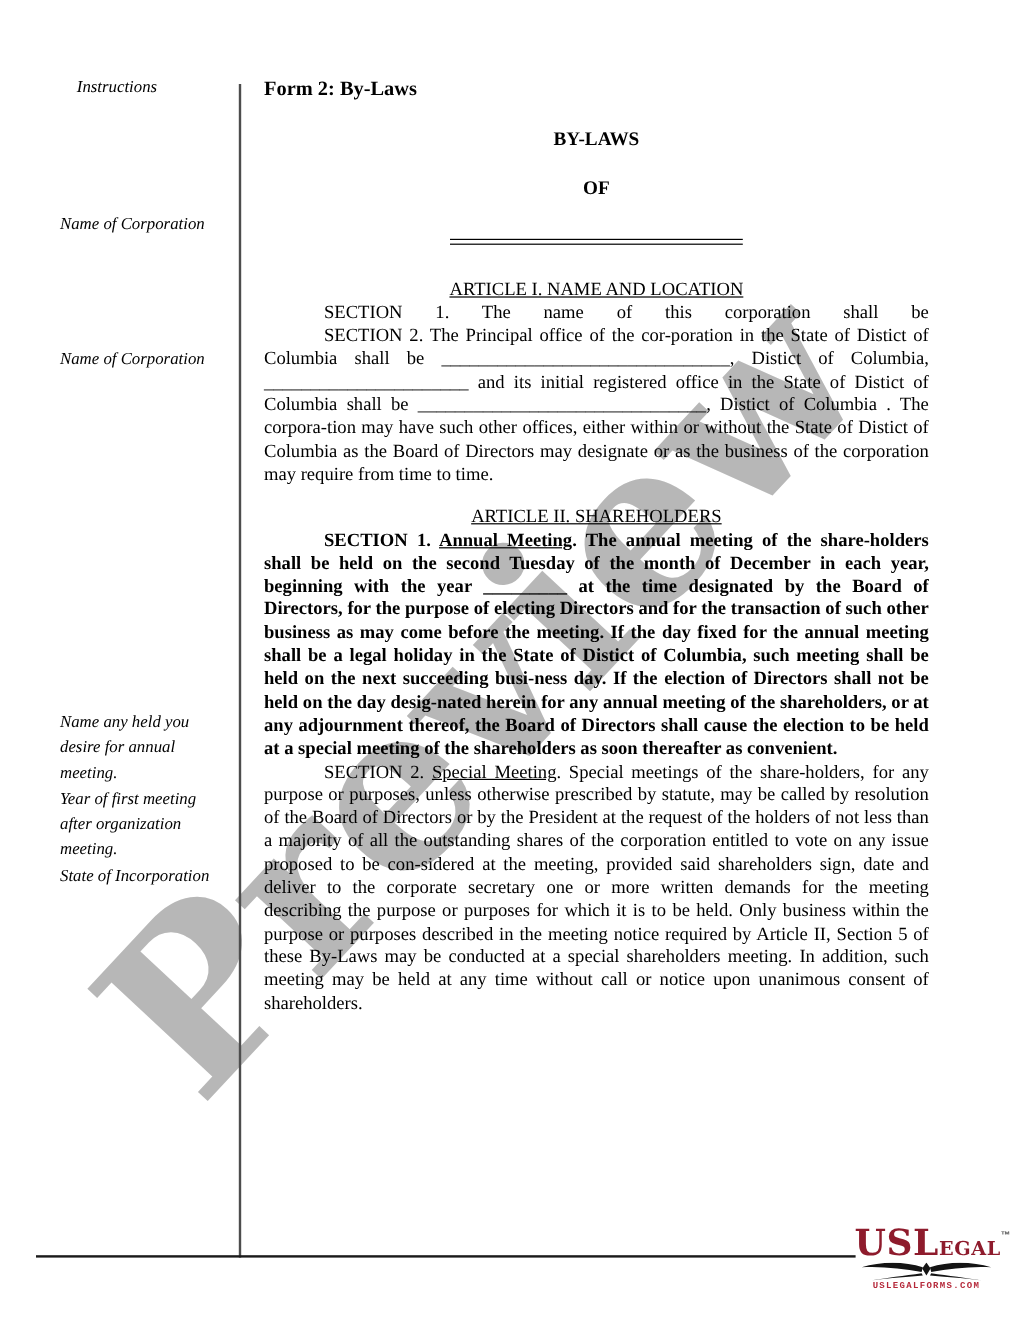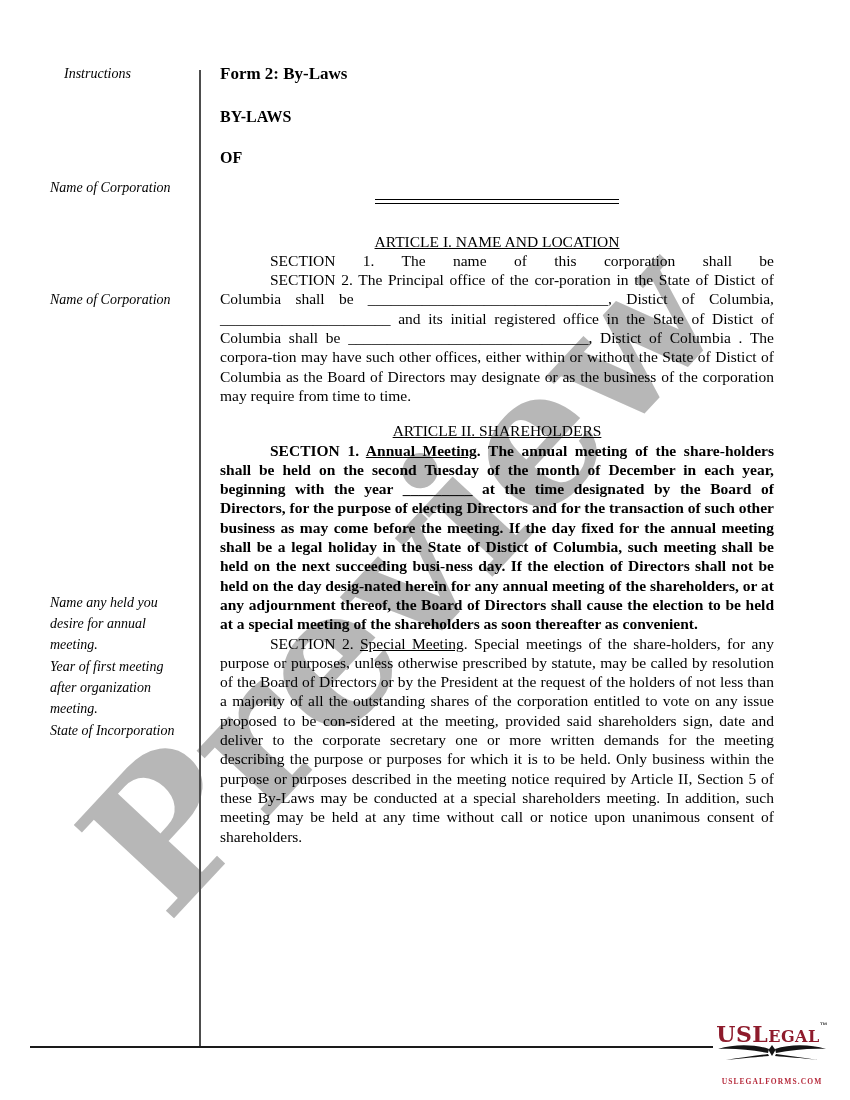--- a/index.html
+++ b/index.html
@@ -15,43 +15,43 @@
     user-select:none; pointer-events:none;
   }
   
   .divider { position:absolute; left:199px; top:70px; width:2px; height:978px; background:#4d4d4d; z-index:1; }
   
   .sidebar-header { position:absolute; left:64px; top:66px; font-style:italic; font-size:14px; z-index:2; }
   .sidebar-note   { position:absolute; left:50px; font-style:italic; font-size:14px; line-height:21px; z-index:2; }
   
   .main { position:absolute; left:220px; top:64px; width:554px; z-index:2; font-size:15.5px; line-height:19.3px; }
   .form-title { font-weight:bold; font-size:17px; line-height:20px; }
-  .center { text-align:left; }
+  .center { text-align:center; }
   .doc-title { margin-top:23px; font-weight:bold; font-size:16px; }
   .doc-of    { margin-top:22px; font-weight:bold; font-size:16px; }
   .name-blank { width:244px; height:3px; margin:31px auto 0 auto; border-top:1.4px solid #000; border-bottom:1.4px solid #000; }
   .article-heading { margin-top:28px; text-align:center; text-decoration:underline; }
   .article-heading.art2 { margin-top:16px; }
   .main p { margin:0; text-align:justify; text-indent:50px; }
   .sec1 { margin-top:21px; }
   .sec1 .jline { display:block; text-align:justify; text-align-last:justify; text-indent:50px; }
   .sec1 .bline { display:block; text-indent:0; text-align:left; }
   .sec2 { margin-top:16px; }
   .annual { margin-top:19px;font-weight:bold; }
   .special { margin-top:17px; }
   .ul { text-decoration:underline; }
   
   .footer-rule { position:absolute; left:30px; top:1046px; width:683px; height:2px; background:#1a1a1a; z-index:2; }
   .logo { position:absolute; left:712px; top:1022px; width:120px; text-align:center; z-index:3; }
   .logo-name { font-family:"DejaVu Serif", serif; font-weight:bold; color:#8e1b2c; line-height:1; white-space:nowrap; }
-  .logo-name .big { font-size:22px; letter-spacing:0.5px; }
+  .logo-name .big { font-size:30px; letter-spacing:0.5px; }
   .logo-name .small { font-size:16px; letter-spacing:0.5px;text-align:center; }
   .logo-name .tm { font-size:8px; color:#444; vertical-align:14px; font-family:"Liberation Sans", sans-serif; }
   .logo-wings { display:block; margin:0 auto; }
-  .logo-site { font-family:Liberation Serif, serif; font-weight:bold; font-size:7.5px; letter-spacing:1.1px; color:#b5293a; margin-top:17px; white-space:nowrap; }
+  .logo-site { font-family:Liberation Mono, monospace; font-weight:bold; font-size:7.5px; letter-spacing:1.1px; color:#b5293a; margin-top:1px; white-space:nowrap; }
 </style>
 </head>
 <body>
 
 <div class="page">
 
   <div class="watermark">Preview</div>
 
   <div class="divider"></div>
 

